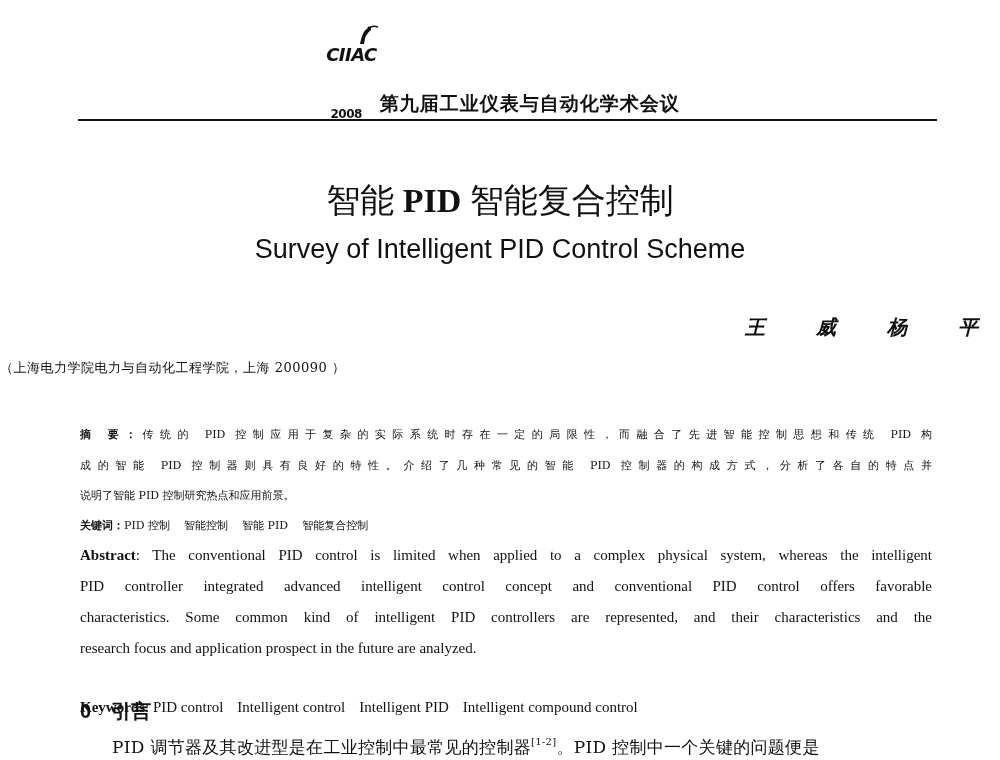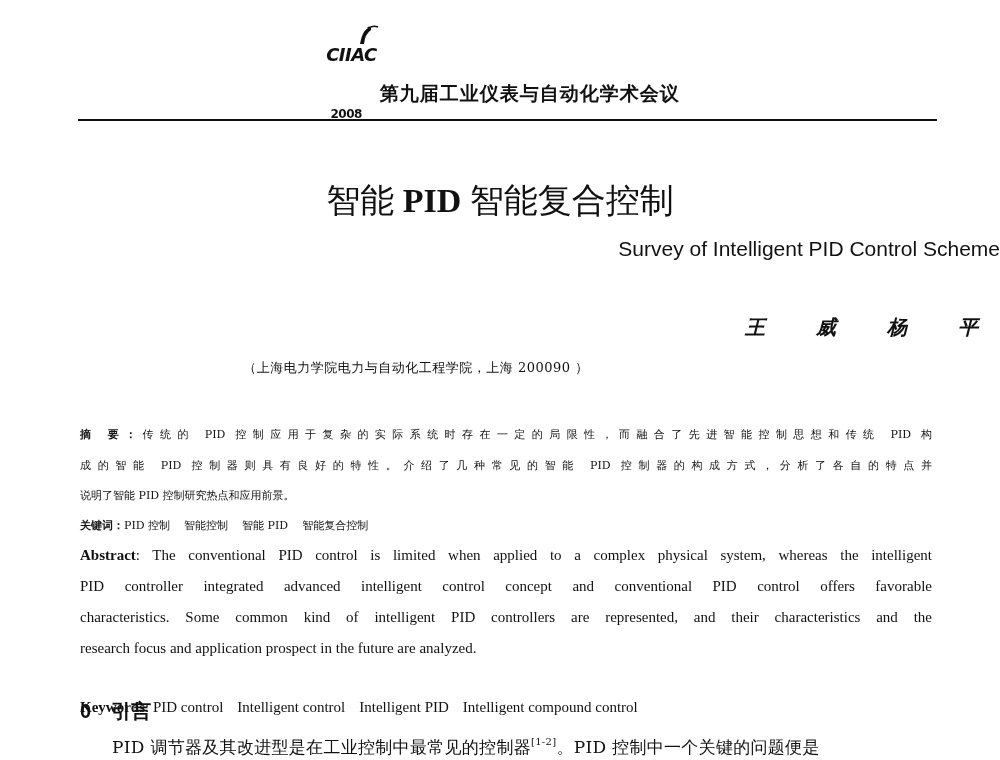--- a/index.html
+++ b/index.html
@@ -34,52 +34,52 @@
       display: inline-block; position: relative;
       width: 22px; height: 22px; margin-right: 1px;
     }
     .logo-mark svg { position: absolute; left: 0; top: 0; }
     .logo-text { font-style: italic; font-size: 18px; margin-right: 3px; }
     .logo-year { font-size: 12px; font-weight: bold; margin-right: 18px; margin-top: 44px; }
     .conf-title {
       font-family: "DejaVu Sans", sans-serif;
       font-weight: bold; font-size: 19px; letter-spacing: 1px;
       line-height: 1;
-      padding-bottom: 17px;
+      padding-bottom: 7px;
     }
     .header-rule {
       left: 78px; top: 119px; width: 859px; height: 0;
       border-top: 2px solid #111;
     }
 
     
     .title-cn {
       left: 0; top: 180px; width: 1000px; text-align: center;
       font-size: 34px; line-height: 40px;
       font-family: "DejaVu Serif", serif;
     }
     .title-cn .pid {
       font-weight: bold; font-family: "Liberation Serif", serif;
       font-size: 34px;
     }
     .title-en {
-      left: 0; top: 236px; width: 1000px; text-align: right;
+      left: 0; top: 236px; width: 1000px; text-align: center;
       font-family: "Liberation Sans", sans-serif;
-      font-size: 21px; line-height: 26px;
+      font-size: 27px; line-height: 26px;
     }
     .authors {
       left: 0; top: 314px; width: 1000px; text-align: right;
       font-family: "DejaVu Serif", serif; font-weight: bold;
       font-size: 20px; line-height: 26px; letter-spacing: 22px;
       font-style: italic;
     }
     .affiliation {
-      left: 0; top: 358px; width: 792px; text-align: center;
+      left: 0; top: 358px; width: 792px; 
       font-family: "DejaVu Serif", serif;
-      font-size: 13px; line-height: 20px; letter-spacing: 0.5px; padding-left: 20px;
+      font-size: 13px; line-height: 20px; letter-spacing: 0.5px;
     }
 
     
     .body-block {
       left: 80px; width: 852px;
       font-size: 11px; line-height: 31px;
     }
     .cn-para {
       font-family: "DejaVu Serif", serif;
       text-align: justify;

